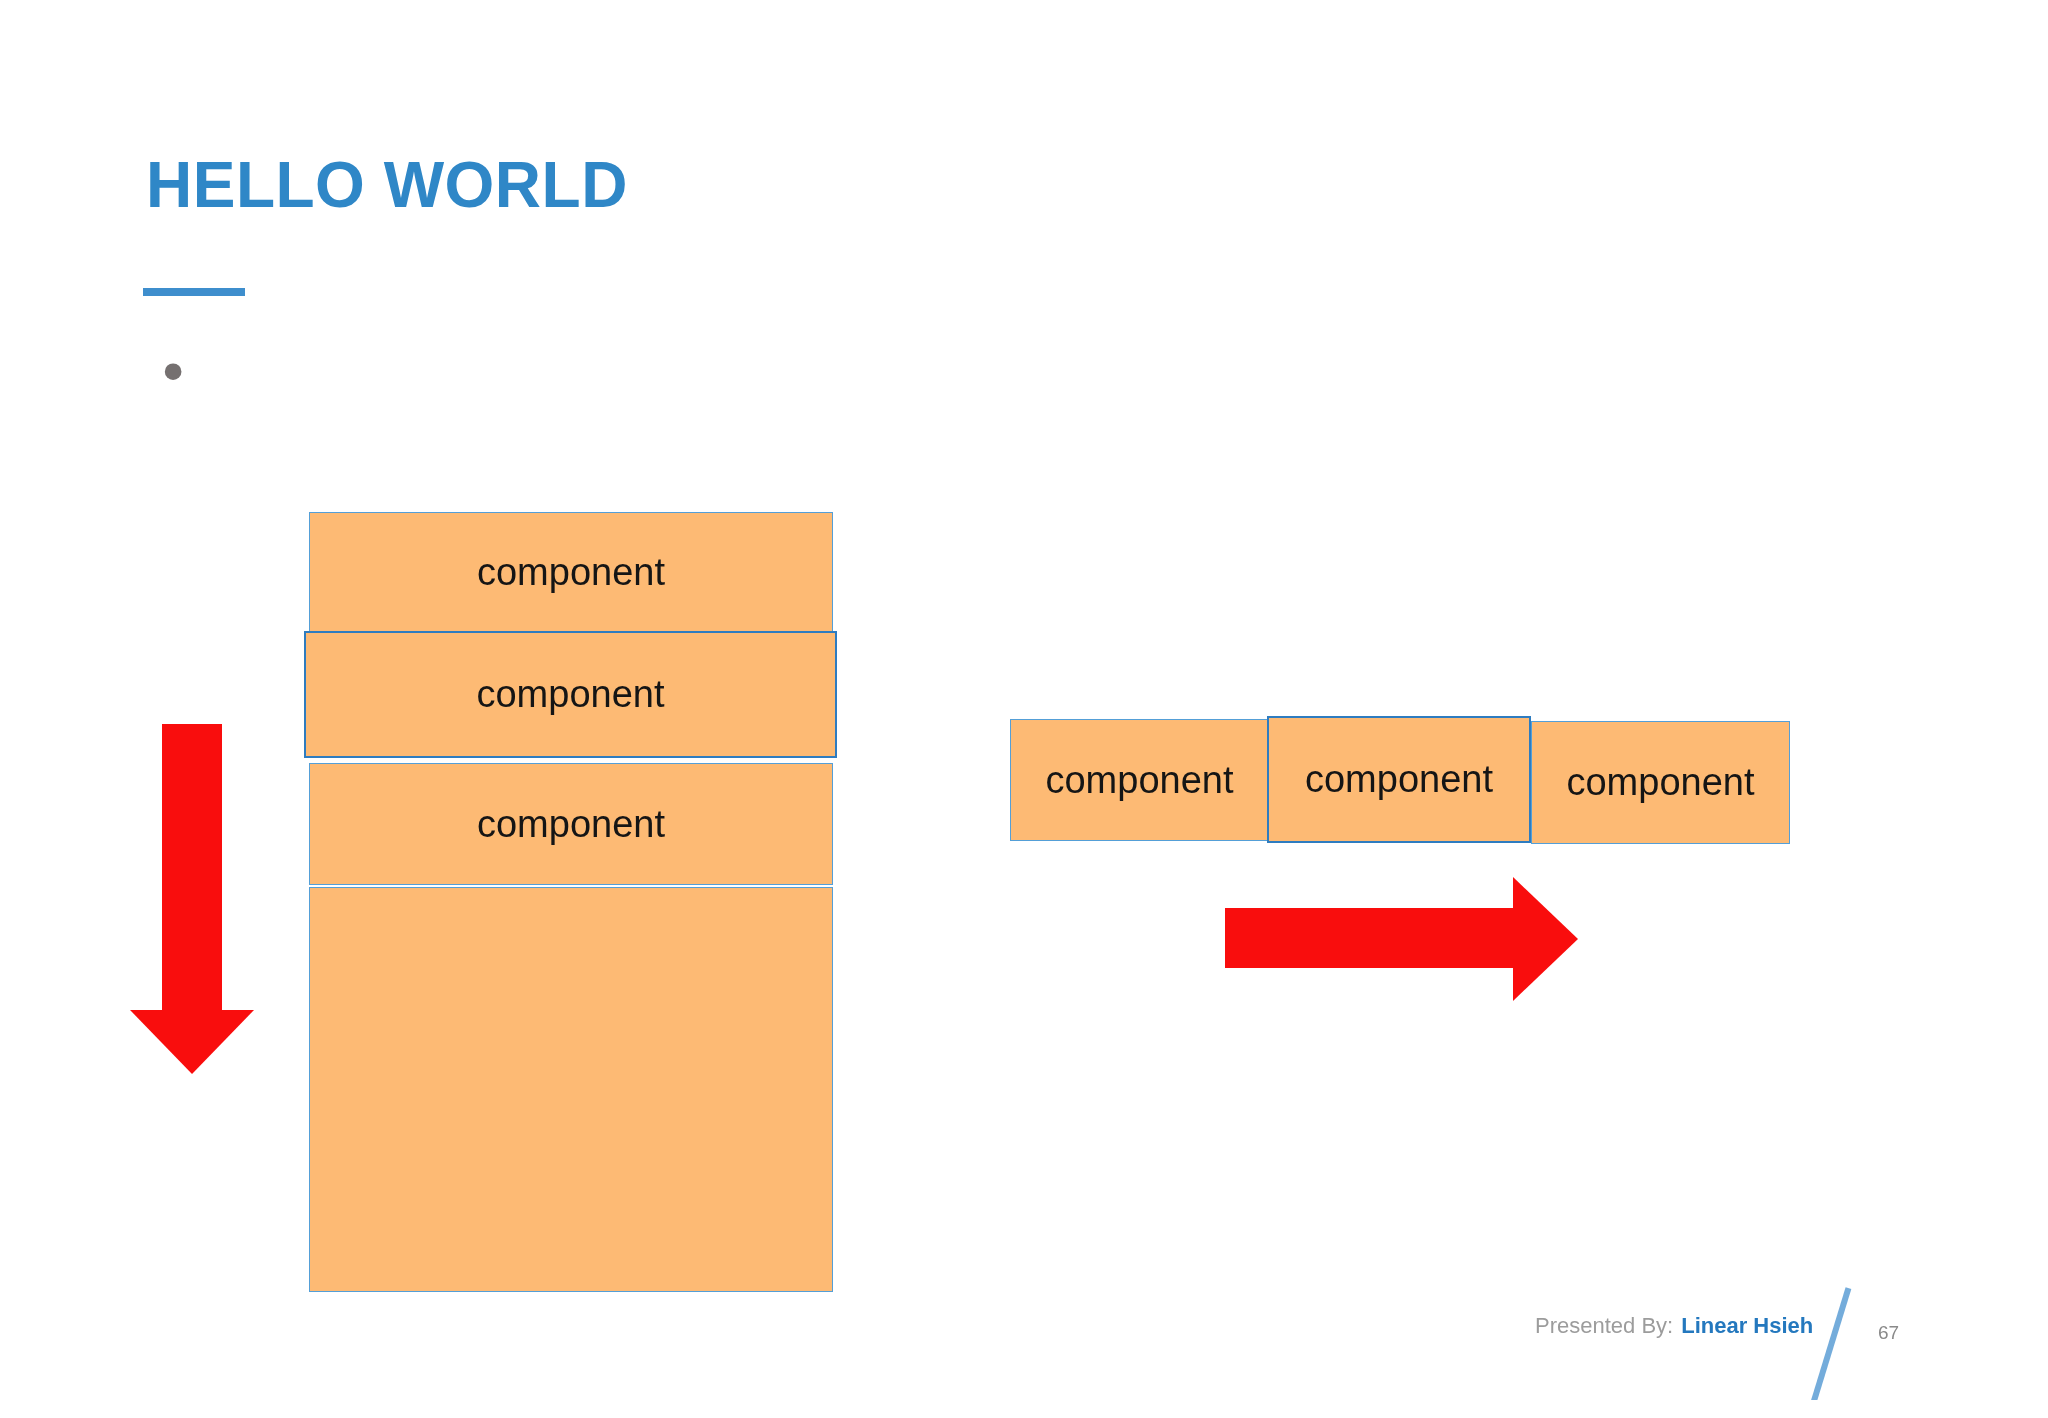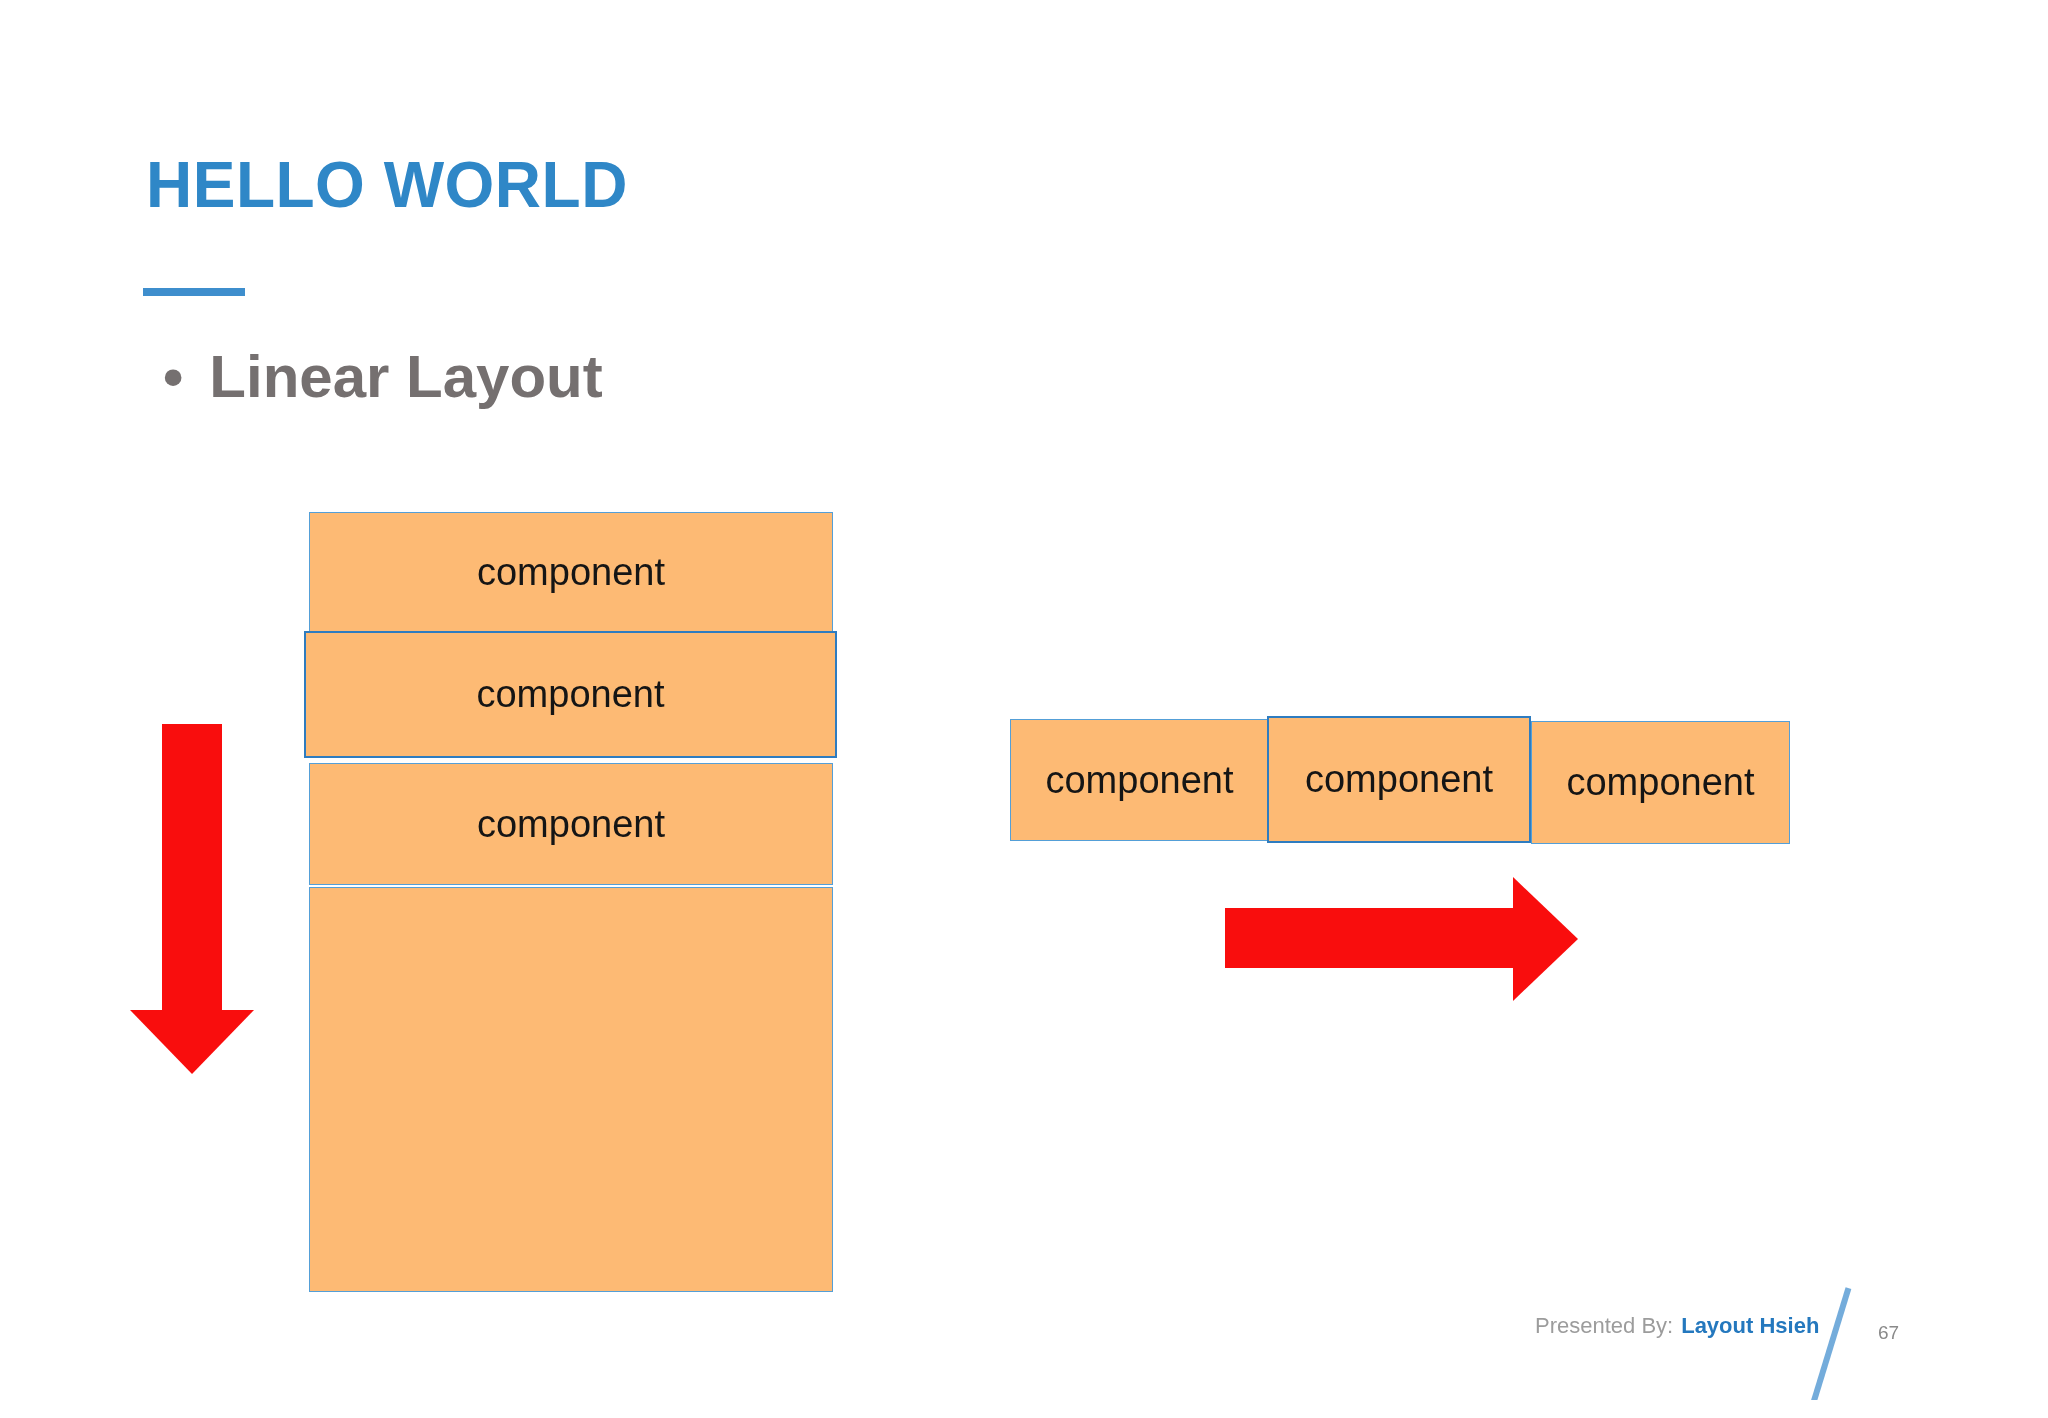--- a/index.html
+++ b/index.html
@@ -82,21 +82,20 @@
 <body>
 
 <div class="slide">
 
   <div class="abs slide-title">HELLO WORLD</div>
 
   <div class="abs title-dash"></div>
 
   <div class="abs bullet-row">
     <span class="bullet-glyph">•</span>
-    <span>Linear Layout</span>
   </div>
 
   <div class="abs diagram-box vbox-1">
     <span>component</span>
   </div>
   <div class="abs diagram-box highlight vbox-2">
     <span>component</span>
   </div>
   <div class="abs diagram-box vbox-3">
     <span>component</span>
@@ -113,18 +112,18 @@
     <span>component</span>
   </div>
   <div class="abs diagram-box hbox-3">
     <span>component</span>
   </div>
 
   <div class="abs right-arrow-shaft"></div>
   <div class="abs right-arrow-head"></div>
 
   <div class="abs footer-credit">
-    <span>Presented By:</span><span class="presenter-name">Layout Hsieh</span>
+    <span>Presented By:</span><span class="presenter-name">Linear Hsieh</span>
   </div>
   <div class="abs footer-accent-line"></div>
   <div class="abs page-number">67</div>
 
 </div>
 
 </body></html>

